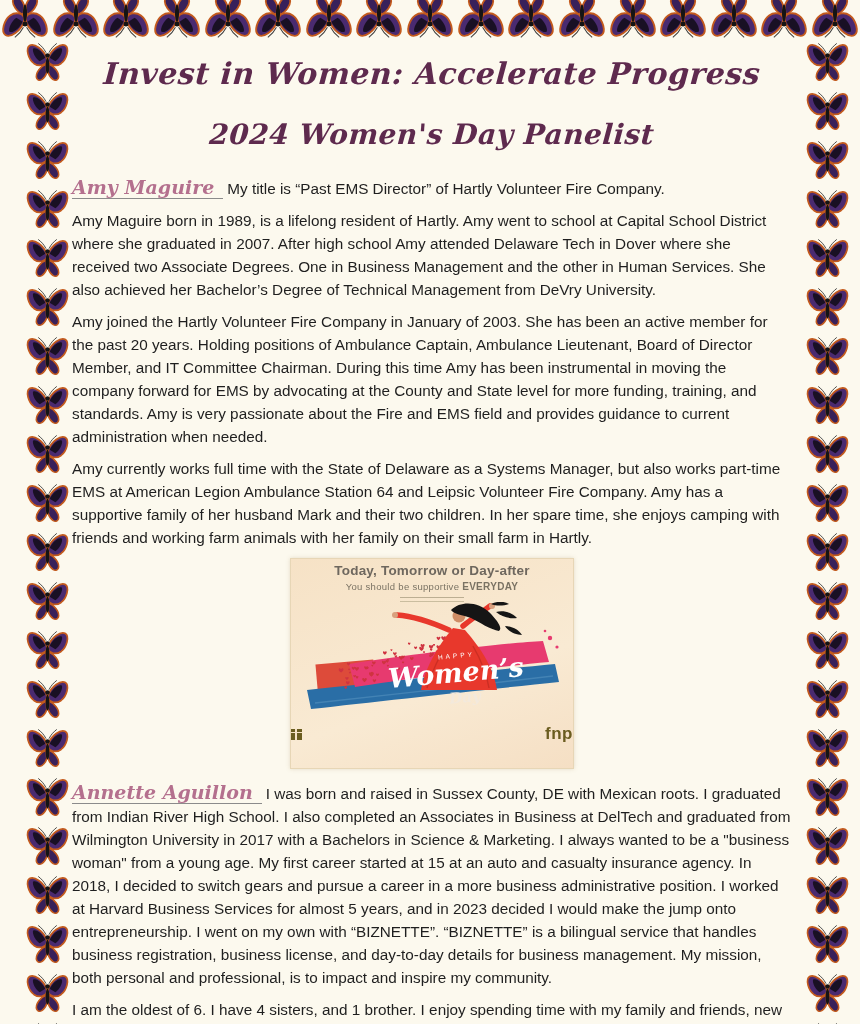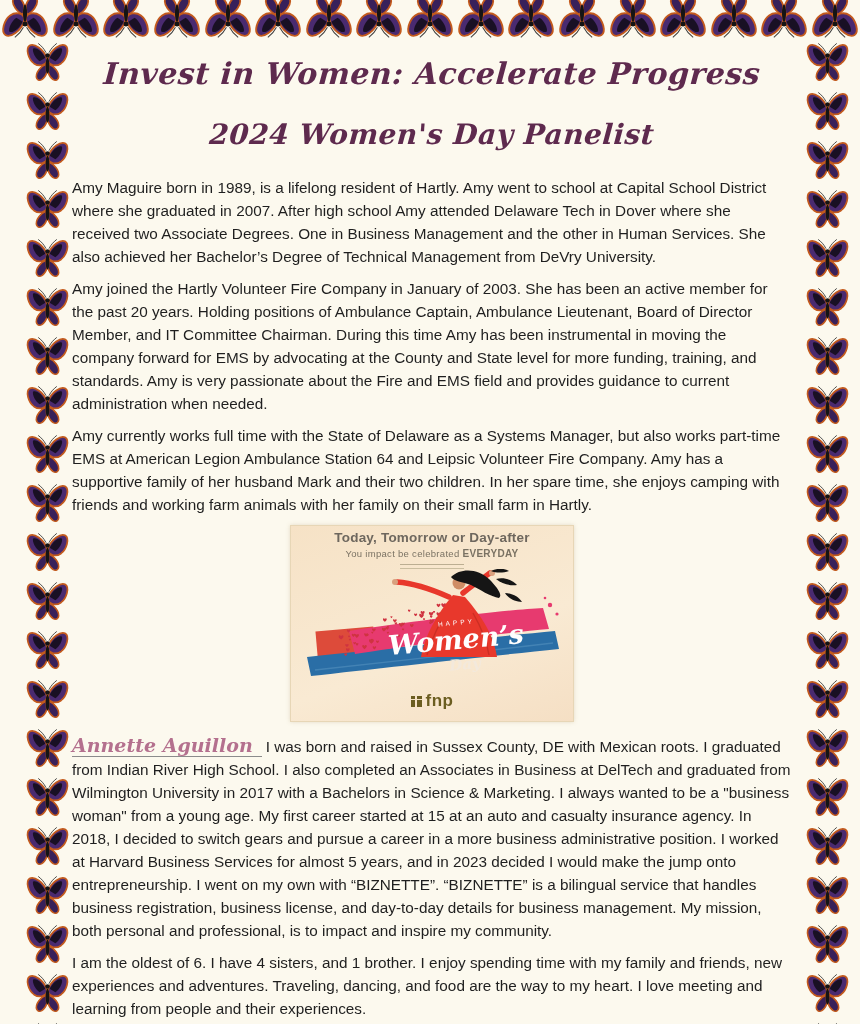--- a/index.html
+++ b/index.html
@@ -42,22 +42,22 @@
     background:linear-gradient(160deg,#f6e2c6 0%,#f9ead3 60%,#f5dfc4 100%);
     border:1px solid #e7d6b6;box-shadow:0 0 4px rgba(160,130,80,.25);
   }
   .card-head{text-align:center;padding-top:4px;}
   .card-line1{font-weight:bold;font-size:13.5px;color:#6e675e;letter-spacing:.2px;}
   .card-line2{font-size:9.5px;color:#7a7263;margin-top:3px;letter-spacing:.3px;}
   .card-line2 b{font-size:10px;}
   .card-div{width:64px;height:3px;margin:5px auto 0;border-top:1px solid #bcae92;border-bottom:1px solid #cabd9f;}
   svg.card-art{display:block;width:282px;height:122px;}
   .card-logo{
-    display:flex;justify-content:center;align-items:center;gap:4px;
-    padding:0 0 10px;color:var(--logo_olive,#6b5d20);
+    display:flex;justify-content:space-between;align-items:center;gap:4px;
+    padding:0 0 24px;color:var(--logo_olive,#6b5d20);
     font-weight:bold;font-size:17px;letter-spacing:.5px;
   }
   .gift{display:inline-block;width:11px;height:11px;position:relative;background:var(--logo_olive,#6b5d20);}
   .gift::after{content:"";position:absolute;left:4px;top:0;width:2px;height:11px;background:#f6e2c6;}
   .gift::before{content:"";position:absolute;left:0;top:3px;width:11px;height:1.5px;background:#f6e2c6;}
   .art-script{font-family:"DejaVu Serif","Liberation Serif",serif;font-style:italic;font-weight:bold;}
 </style>
 </head>
 <body>
 
@@ -267,29 +267,30 @@
       <svg viewBox="0 0 64 56" class="bfly">
         <use href="#bfly"></use>
       </svg>
     </div>
 
   <div class="content">
 
     <h1 class="title">Invest in Women: Accelerate Progress</h1>
     <h2 class="subtitle">2024 Women's Day Panelist</h2>
 
+    <p class="para"><span class="pname">Amy Maguire</span><span>My title is “Past EMS Director” of Hartly Volunteer Fire Company.</span></p>
 
     <p class="para">Amy Maguire born in 1989, is a lifelong resident of Hartly. Amy went to school at Capital School District where she graduated in 2007. After high school Amy attended Delaware Tech in Dover where she received two Associate Degrees. One in Business Management and the other in Human Services. She also achieved her Bachelor’s Degree of Technical Management from DeVry University.</p>
     <p class="para">Amy joined the Hartly Volunteer Fire Company in January of 2003. She has been an active member for the past 20 years. Holding positions of Ambulance Captain, Ambulance Lieutenant, Board of Director Member, and IT Committee Chairman. During this time Amy has been instrumental in moving the company forward for EMS by advocating at the County and State level for more funding, training, and standards. Amy is very passionate about the Fire and EMS field and provides guidance to current administration when needed.</p>
     <p class="para">Amy currently works full time with the State of Delaware as a Systems Manager, but also works part-time EMS at American Legion Ambulance Station 64 and Leipsic Volunteer Fire Company. Amy has a supportive family of her husband Mark and their two children. In her spare time, she enjoys camping with friends and working farm animals with her family on their small farm in Hartly.</p>
 
     <div class="card">
       <div class="card-head">
         <div class="card-line1">Today, Tomorrow or Day-after</div>
-        <div class="card-line2"><span>You impact be celebrated </span><b>EVERYDAY</b></div>
+        <div class="card-line2"><span>You should be supportive </span><b>EVERYDAY</b></div>
         <div class="card-div"></div>
       </div>
 
       <svg class="card-art" viewBox="0 0 282 122">
 
         <rect x="26" y="60" width="58" height="38" fill="#dd4b3a" transform="rotate(-5 55 79)"></rect>
 
         <path d="M16 88 C90 80 200 68 264 62 L268 80 C200 87 90 99 20 107 Z" fill="#2a6ea6"></path>
         <path d="M24 101 C100 93 210 80 262 74" stroke="#4f8cba" stroke-width="1.4" fill="none" opacity=".7"></path>
 

